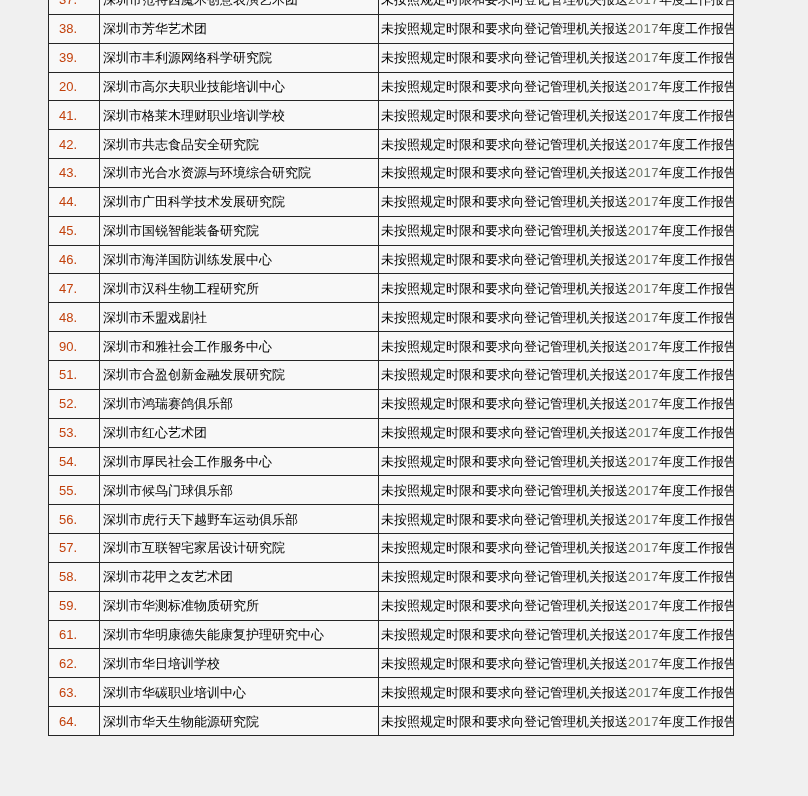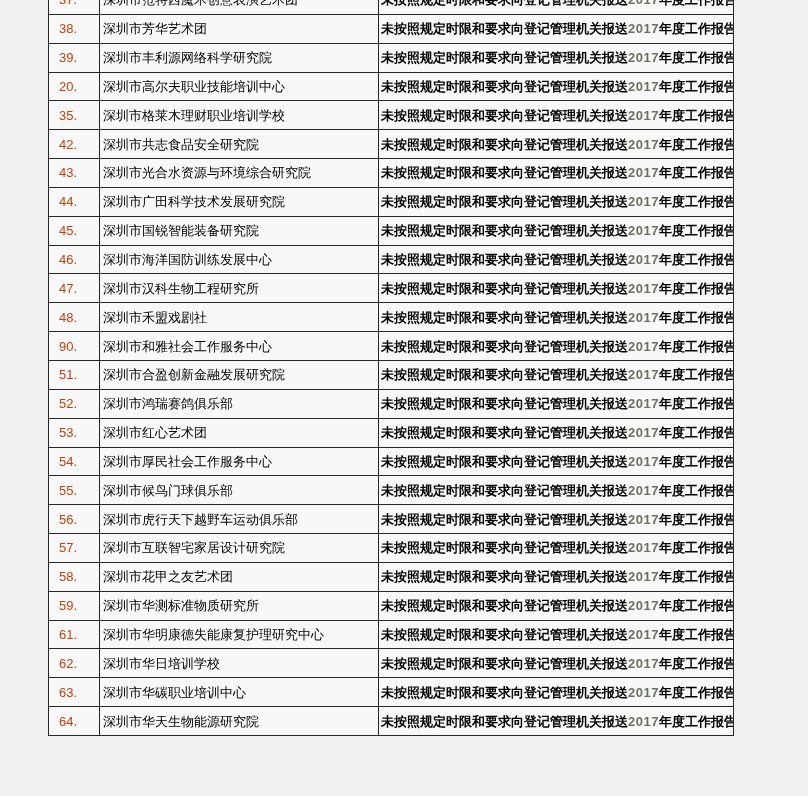--- a/index.html
+++ b/index.html
@@ -39,21 +39,20 @@
     padding-left: 10px;
     color: #c2410c;
   }
   td.name {
     padding-left: 3px;
     white-space: nowrap;
   }
   td.reason {
     padding-left: 2px;
     white-space: nowrap;
-    font-weight: bold;
   }
   .year {
     color: #6a7063;
     letter-spacing: 0.5px;
   }
 </style>
 </head>
 <body>
 
 <div class="table-wrap">
@@ -107,21 +106,21 @@
     <td class="name">
       <span>深圳市高尔夫职业技能培训中心</span>
     </td>
     <td class="reason">
       <span>未按照规定时限和要求向登记管理机关报送</span><span class="year">2017</span><span>年度工作报告</span>
     </td>
   </tr>
 
   <tr>
     <td class="num">
-      <span>35.</span>
+      <span>41.</span>
     </td>
     <td class="name">
       <span>深圳市格莱木理财职业培训学校</span>
     </td>
     <td class="reason">
       <span>未按照规定时限和要求向登记管理机关报送</span><span class="year">2017</span><span>年度工作报告</span>
     </td>
   </tr>
 
   <tr>

